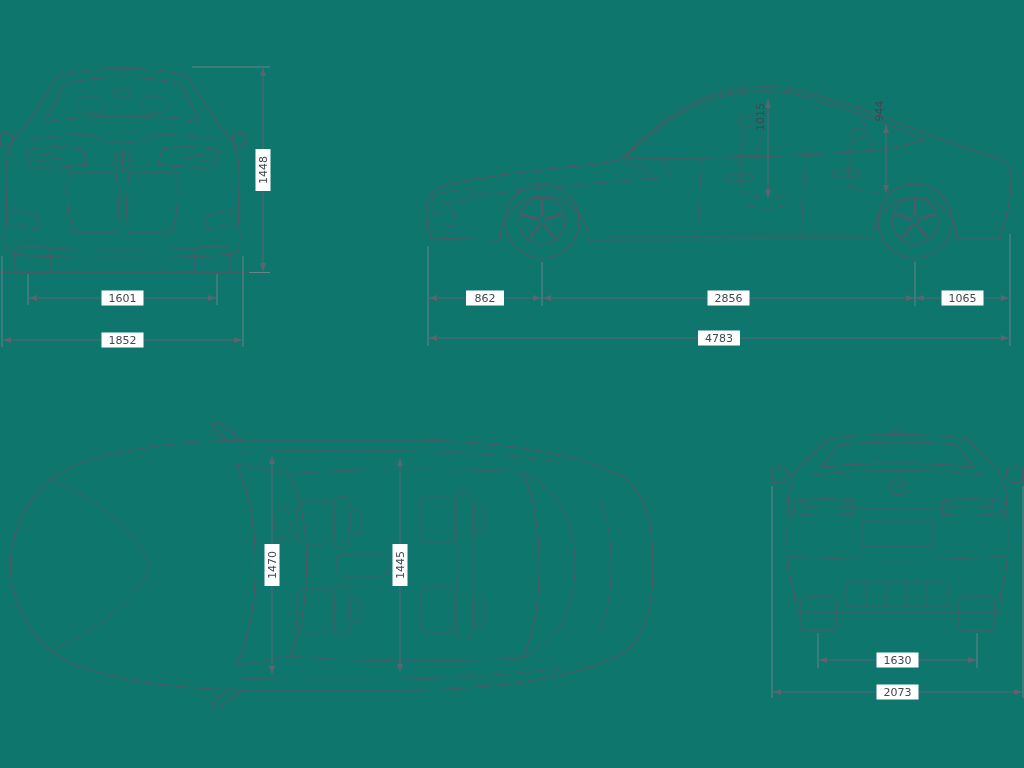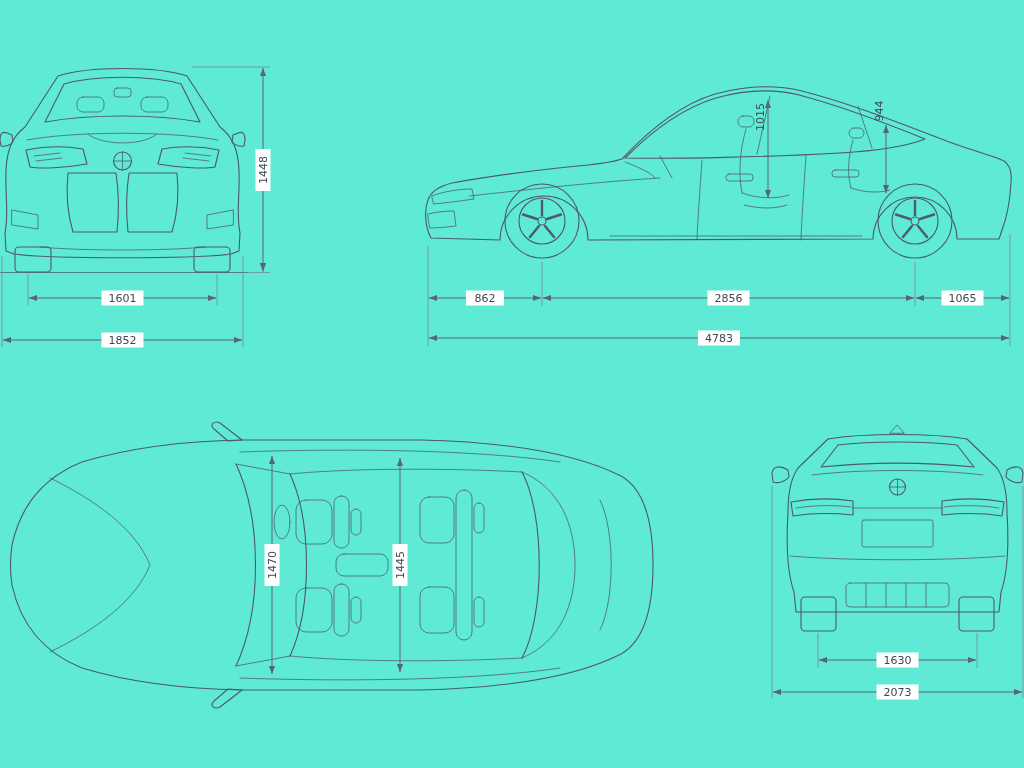--- a/index.html
+++ b/index.html
@@ -1,16 +1,16 @@
 <!DOCTYPE html>
 <html><head>
 <meta charset="utf-8">
 <style>
   html,body{margin:0;padding:0;background:#ffffff;}
-  .page{position:relative;width:1024px;height:768px;background:#5eead4;overflow:hidden;
+  .page{position:relative;width:1024px;height:768px;background:#0f766e;overflow:hidden;
         font-family:"DejaVu Sans","Liberation Sans",sans-serif;}
   svg{display:block}
   .ln{stroke:#4e5a66;stroke-width:1.1;fill:none;stroke-linecap:round;stroke-linejoin:round;}
   .thin{stroke-width:0.75;}
   .dim{stroke:#5a6570;stroke-width:1;fill:none;}
   .ext{stroke:#7d8791;stroke-width:0.8;fill:none;}
   .mask{fill:#ffffff;stroke:none;}
   .spokes{stroke:#4e5a66;stroke-width:2.4;fill:none;stroke-linecap:round;}
   text.dimtxt{font-family:"DejaVu Sans","Liberation Sans",sans-serif;font-size:11px;
               fill:#3e4850;text-anchor:middle;dominant-baseline:central;}

